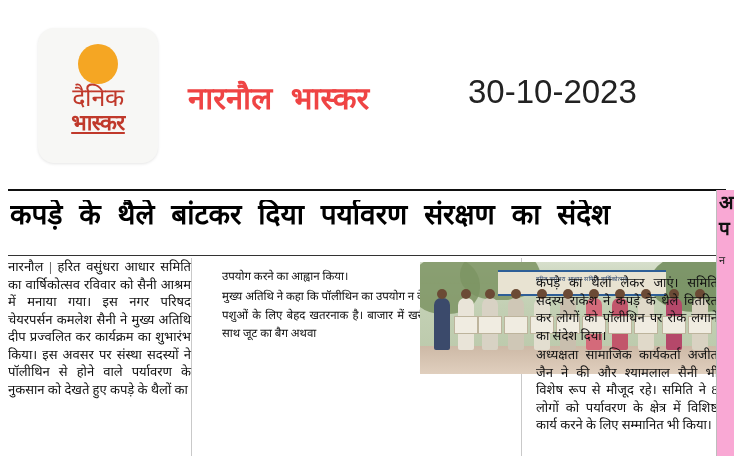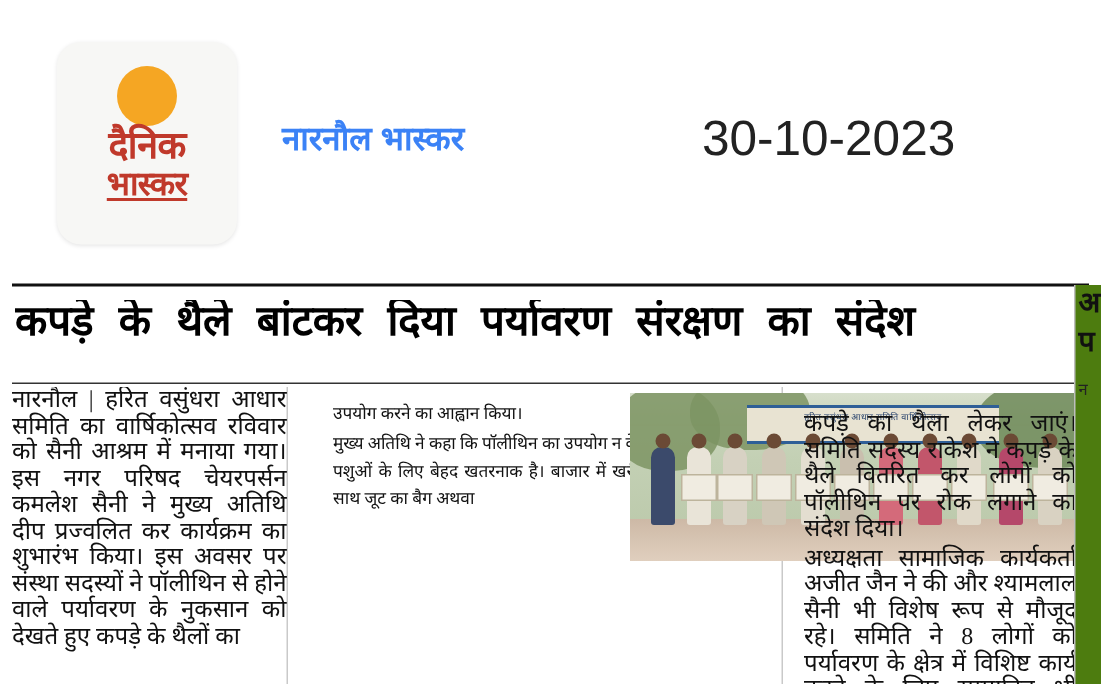--- a/index.html
+++ b/index.html
@@ -48,44 +48,44 @@
     background: #f5a623;
   }
   .logo-word-wrap {
     position: absolute;
     left: 0; right: 0;
     top: 56px;
     text-align: center;
   }
   .logo-line1 {
     font-family: "Liberation Serif", serif;
-    font-weight: bold;
+    font-weight: normal;
     font-size: 25px;
     line-height: 27px;
     color: #c0392b;
     letter-spacing: -0.5px;
   }
   .logo-line2 {
     font-family: "Liberation Serif", serif;
     font-weight: bold;
     font-size: 22px;
     line-height: 24px;
     color: #c0392b;
     letter-spacing: -0.5px;
     text-decoration: underline;
   }
 
   .edition-title {
     position: absolute;
     left: 188px;
     top: 76px;
-    font-family: Liberation Sans, sans-serif;
+    font-family: Liberation Mono, monospace;
     font-weight: bold;
-    font-size: 22px;
-    color: #3b82f6;
+    font-size: 31px;
+    color: #ef4444;
     white-space: nowrap;
   }
   .edition-date {
     position: absolute;
     left: 468px;
     top: 73px;
     font-family: "Liberation Sans", sans-serif;
     font-weight: normal;
     font-size: 33px;
     color: #222222;
@@ -124,21 +124,21 @@
   }
 
   
   .right-clip {
     position: absolute;
     left: 716px;
     top: 190px;
     width: 18px;
     height: 266px;
     overflow: hidden;
-    background: #4d7c0f;
+    background: #f9a8d4;
     border-left: 1px solid #bdbdbd;
   }
   .right-clip .rc-line {
     font-family: "Liberation Serif", serif;
     font-weight: bold;
     font-size: 19px;
     line-height: 26px;
     color: #111111;
     padding-left: 2px;
   }
@@ -162,21 +162,21 @@
   }
   .col {
     position: absolute;
     top: 0;
     font-family: "Liberation Serif", serif;
     color: #111111;
   }
   .col p {
     margin: 0 0 2px 0;
     text-align: justify;
-    font-size: 16px;
+    font-size: 13px;
     line-height: 17.5px;
   }
   .col-left  { left: 0px;   width: 183px; }
   .col-right { left: 528px; width: 182px; margin-top: 16px; }
 
   .col-mid {
     position: absolute;
     left: 198px;
     top: 4px;
     width: 316px;

